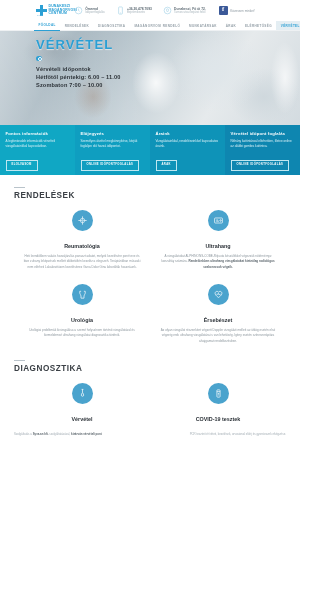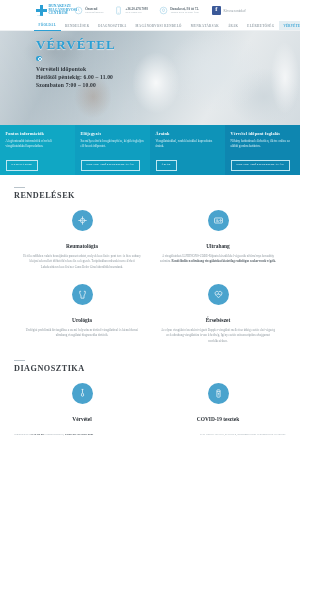--- a/index.html
+++ b/index.html
@@ -4,21 +4,21 @@
 <style>
   * { box-sizing: border-box; margin: 0; padding: 0; }
   html, body { width: 300px; height: 600px; }
   body {
     font-family: "Liberation Sans", sans-serif;
     background: #ffffff;
     color: #3b4046;
     overflow: hidden;
     font-size: 4px;
   }
-  .page { width: 300px; height: 484px; position: relative; overflow: hidden; font-family: Liberation Serif, serif; }
+  .page { width: 300px; height: 484px; position: relative; overflow: hidden; }
 
   
   .topbar { height: 21px; background: #fff; display: flex; align-items: center; padding: 0 4px; }
   .logo { display: flex; align-items: center; gap: 1.5px; width: 58px; padding-left: 32px; }
   .logo-cross { position: relative; width: 11px; height: 11px; flex: none; }
   .logo-cross .v { position: absolute; left: 4px; top: 0; width: 3.4px; height: 11px; background: #2b9fd4; }
   .logo-cross .h { position: absolute; left: 0; top: 4px; width: 11px; height: 3.4px; background: #2b9fd4; }
   .logo-cross .tag { position: absolute; left: 1px; bottom: -1px; font-size: 2.4px; color: #7ec2e3; letter-spacing: .1px; }
   .logo-txt { display: flex; flex-direction: column; line-height: 1.12; }
   .logo-txt span { font-size: 3.5px; font-weight: 700; color: #2b9fd4; letter-spacing: .15px; }

